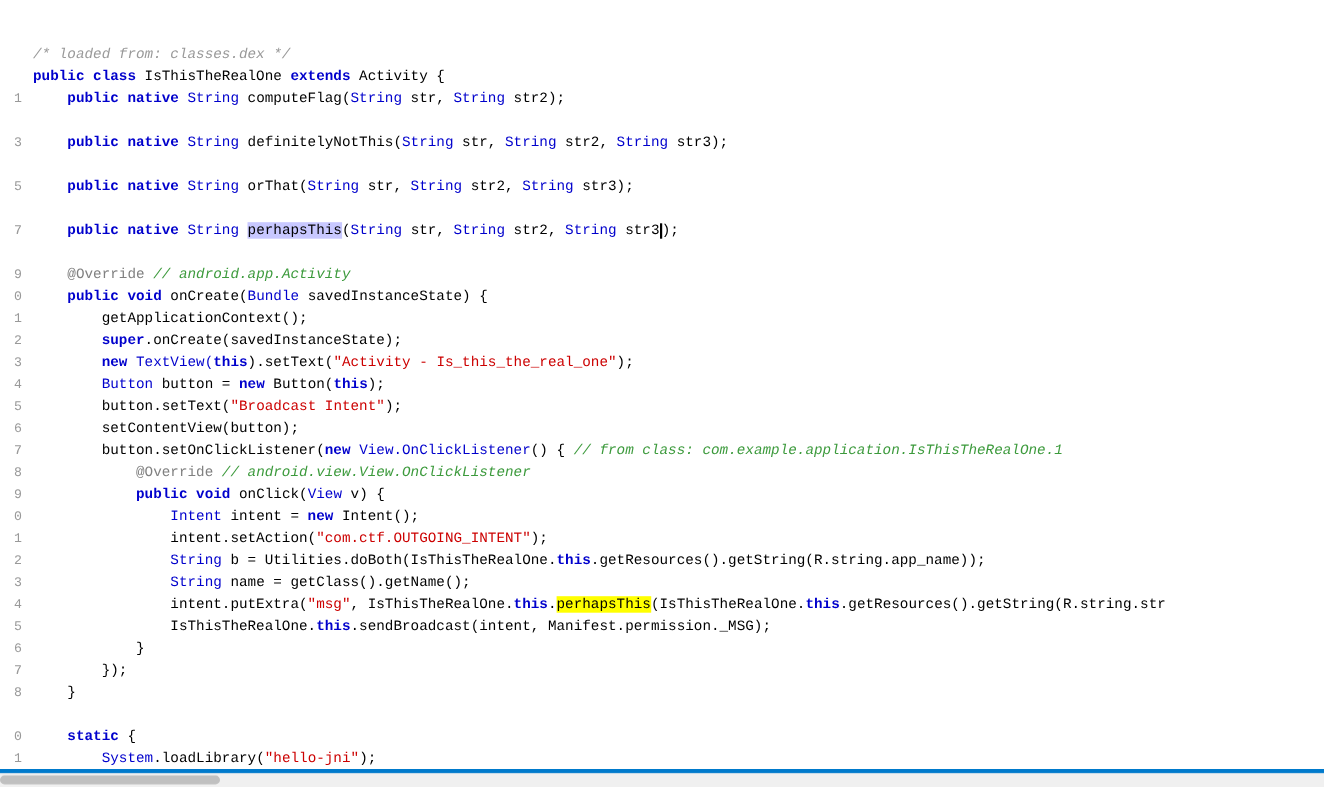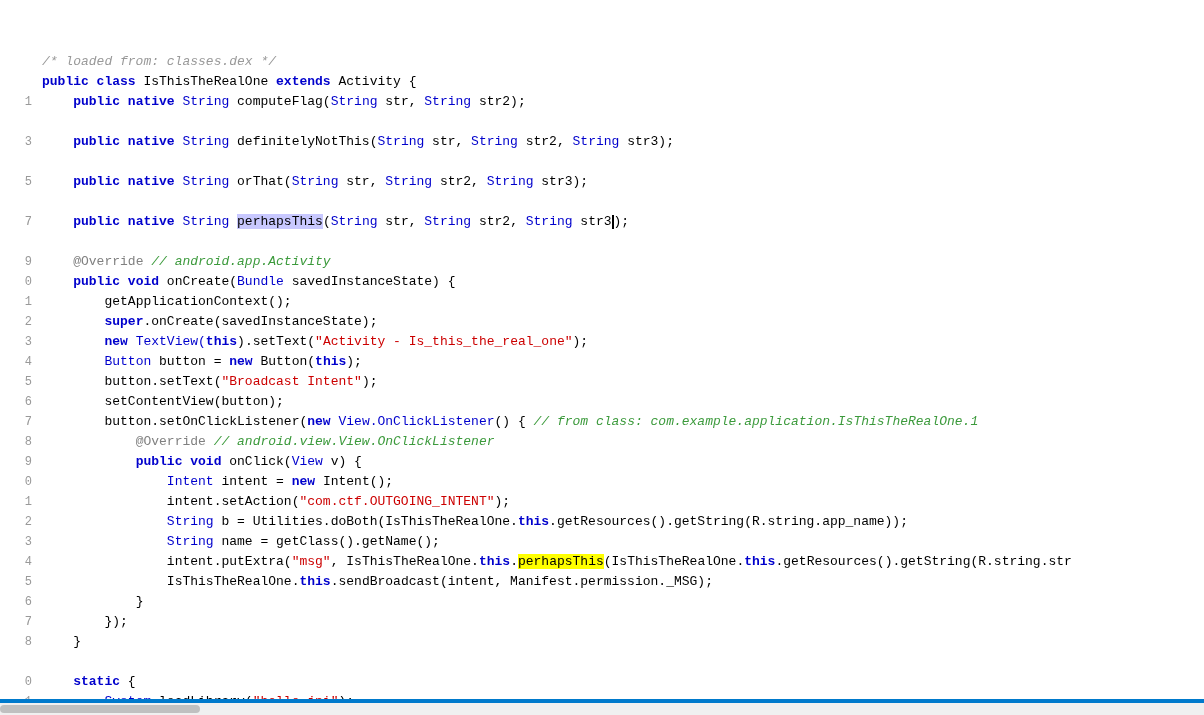--- a/index.html
+++ b/index.html
@@ -10,21 +10,21 @@
       overflow: hidden;
     }
     .code-container {
       background: #ffffff;
       width: 1204px;
       height: 715px;
       overflow: hidden;
       position: relative;
     }
     .code-area {
-      padding: 12px;
+      padding: 0;
       line-height: 20px;
       white-space: pre;
       overflow-x: auto;
       overflow-y: auto;
       height: 715px;
       padding-bottom: 10px;
     }
     .line {
       display: flex;
       align-items: baseline;

